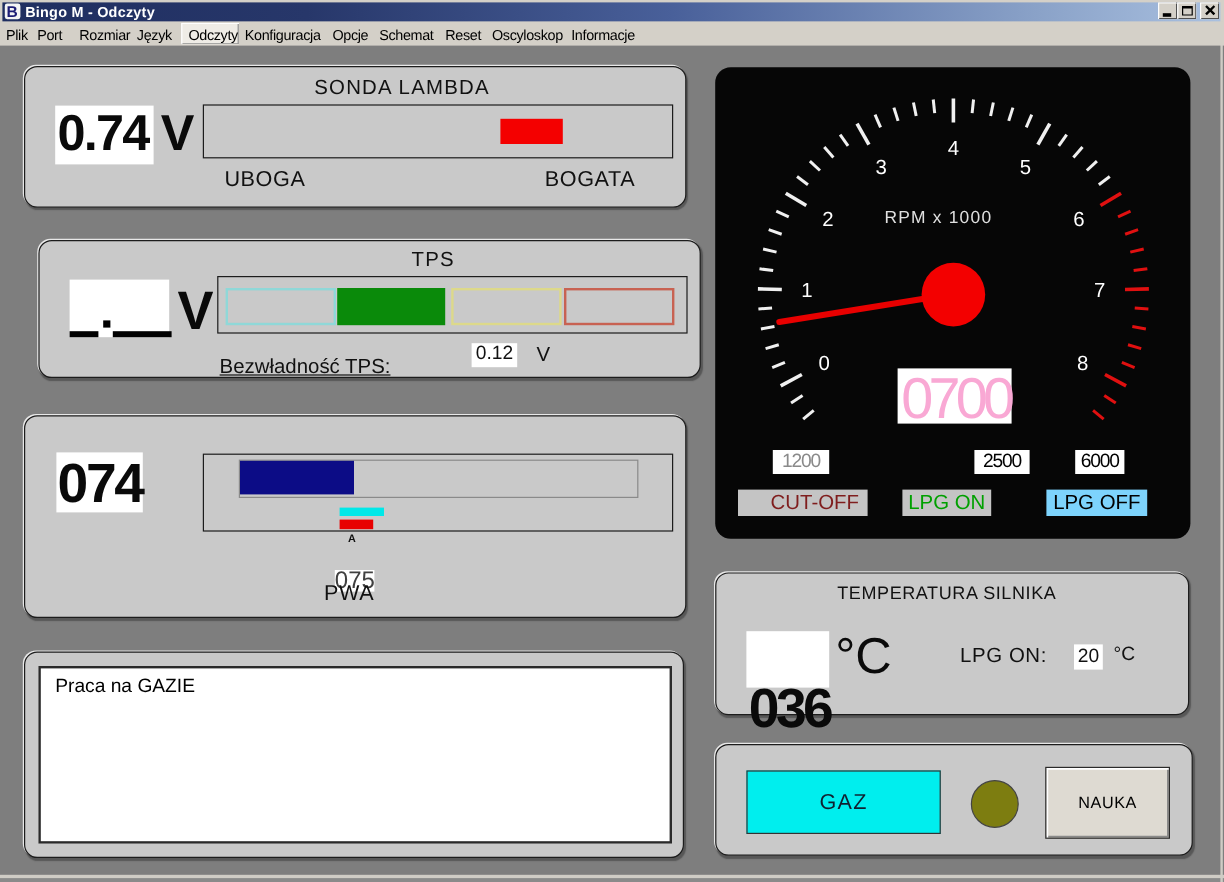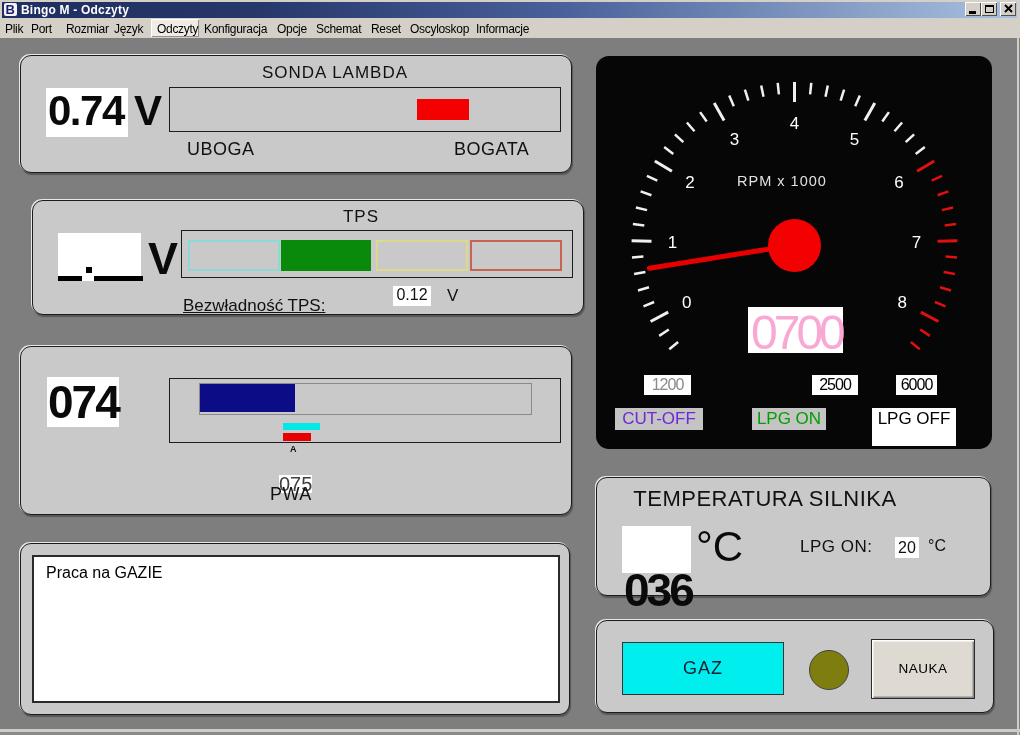--- a/index.html
+++ b/index.html
@@ -152,27 +152,27 @@
       <text x="306.2" y="246.8" font-size="17" fill="#fff" text-anchor="middle" dominant-baseline="central">8</text>
 <text x="186" y="130" font-size="14.5" fill="#e0e0e0" text-anchor="middle" letter-spacing="1">RPM x 1000</text>
 <line x1="198.5" y1="189.0" x2="53.4" y2="212.3" stroke="#e80000" stroke-width="5" stroke-linecap="round"></line>
 <circle cx="198.5" cy="189.5" r="26.5" fill="#f30000"></circle>
 </svg>
   <div class="wbox" style="left:152px;top:251px;width:95px;height:46px;"></div>
   <div class="abs" style="left:155px;top:249px;font-size:48px;color:#f9a8d4;letter-spacing:-4px;">0700</div>
   <div class="abs" style="left:48px;top:319px;width:47px;height:20px;background:#fff;color:#8a8a8a;font-size:16px;text-align:center;line-height:20px;letter-spacing:-1px;">1200</div>
   <div class="abs" style="left:168px;top:319px;width:46px;height:20px;background:#fff;color:#000;font-size:16px;text-align:center;line-height:20px;letter-spacing:-1px;margin-left:48px;">2500</div>
   <div class="abs" style="left:300px;top:319px;width:41px;height:20px;background:#fff;color:#000;font-size:16px;text-align:center;line-height:20px;letter-spacing:-1px;">6000</div>
-  <div class="abs" style="left:19px;top:352px;width:88px;height:22px;background:#c4c4c4;color:#6d28d9;font-size:17px;text-align:center;line-height:22px;">CUT-OFF</div>
+  <div class="abs" style="left:19px;top:352px;width:88px;height:22px;background:#c4c4c4;color:#7f1d1d;font-size:17px;text-align:center;line-height:22px;padding-left:20px;">CUT-OFF</div>
   <div class="abs" style="left:156px;top:352px;width:74px;height:22px;background:#c4c4c4;color:#00a000;font-size:17px;text-align:center;line-height:22px;">LPG ON</div>
-  <div class="abs" style="left:276px;top:352px;width:84px;height:38px;background:#ffffff;color:#000;font-size:17px;text-align:center;line-height:22px;">LPG OFF</div>
+  <div class="abs" style="left:276px;top:352px;width:84px;height:22px;background:#7dd3fc;color:#000;font-size:17px;text-align:center;line-height:22px;">LPG OFF</div>
 </div>
 
 <div class="panel" style="left:596px;top:477px;width:393px;height:117px;">
-  <div class="lbl" style="left:0;width:336px;top:8px;text-align:center;font-size:22px;letter-spacing:.5px;">TEMPERATURA SILNIKA</div>
+  <div class="lbl" style="left:0;width:336px;top:8px;text-align:center;font-size:15px;letter-spacing:.5px;padding-left:24px;">TEMPERATURA SILNIKA</div>
   <div class="wbox" style="left:25px;top:48px;width:69px;height:47px;"></div>
   <div class="abs big" style="left:27px;top:45px;font-size:46px;letter-spacing:-3px;margin-top:40px;">036</div>
   <div class="abs" style="left:99px;top:45px;font-size:42px;color:#0a0a0a;">°C</div>
   <div class="lbl" style="left:203px;top:59px;font-size:17px;letter-spacing:.5px;">LPG ON:</div>
   <div class="wbox" style="left:298px;top:59px;width:24px;height:21px;text-align:center;font-size:16px;color:#111;line-height:21px;">20</div>
   <div class="lbl" style="left:331px;top:59px;font-size:16px;">°C</div>
 </div>
 
 <div class="panel" style="left:596px;top:620px;width:396px;height:91px;">
   <div class="abs" style="left:25px;top:21px;width:160px;height:51px;background:#00eeee;border:1px solid #333;

